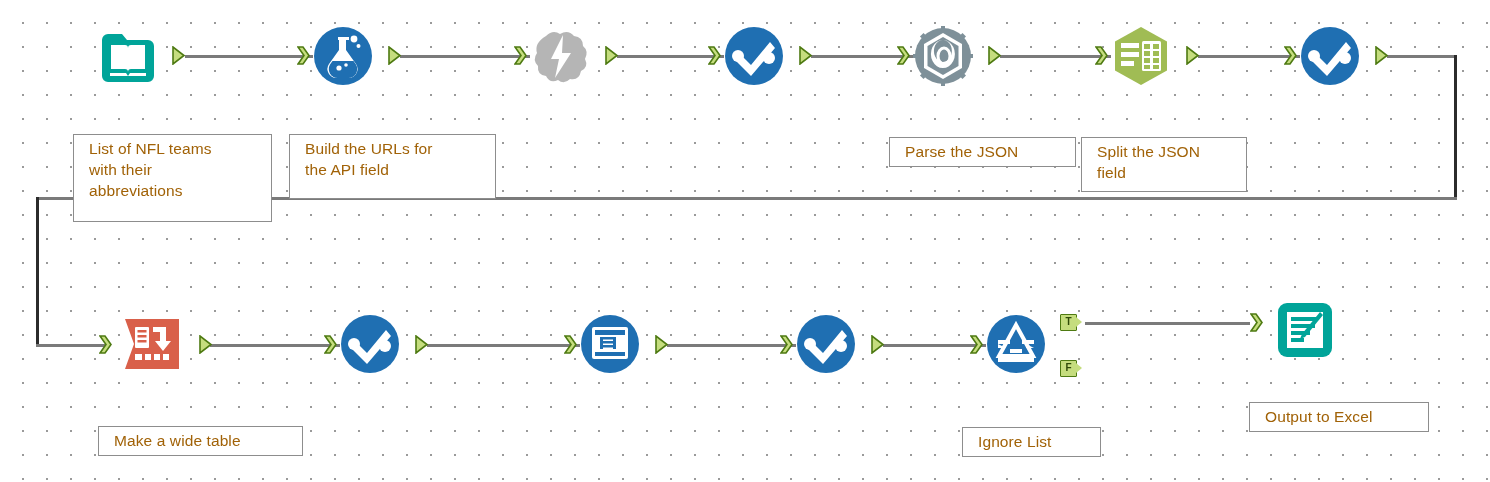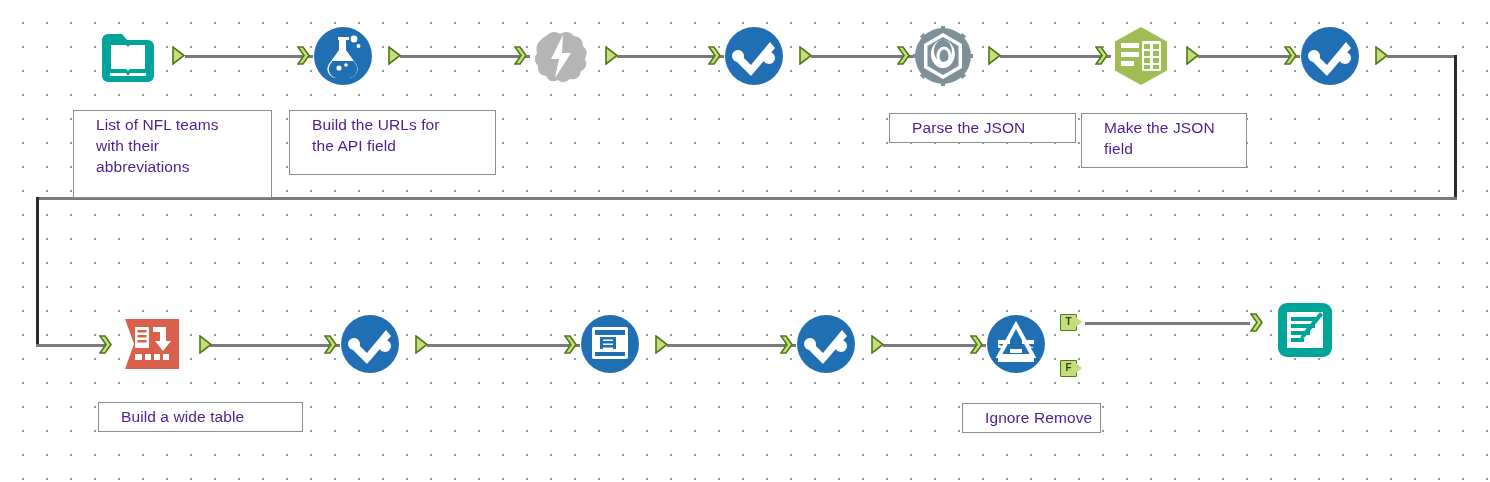--- a/index.html
+++ b/index.html
@@ -31,26 +31,27 @@
   .node{position:absolute;width:60px;height:60px;}
   .node .glyph{position:absolute;inset:0;}
   .node svg{display:block;width:60px;height:60px;}
 
   
   .anno{
     position:absolute;
     box-sizing:border-box;
     background:#ffffff;
     border:1px solid #8d8d8d;
-    color:#4c1d95;
+    color:#a16207;
     font-size:15.5px;
     line-height:21px;
-    padding:3px 5px 4px 22px;
+    padding:3px 5px 4px 15px;
     white-space:pre-line;
     letter-spacing:0.1px;
+    margin-top:24px;
   }
 
   
   .tf{
     position:absolute;width:15px;height:15px;
     background:#c5dd7e;border:1px solid #4e7a12;
     color:#2f4a08;font-size:10px;font-weight:bold;
     line-height:13px;text-align:center;
     border-radius:1px;
   }
@@ -399,18 +400,19 @@
       </svg>
     </span>
   </div>
 
   <div class="anno" style="left:73px;top:110px;width:199px;height:88px;">List of NFL teams
 with their
 abbreviations</div>
   <div class="anno" style="left:289px;top:110px;width:207px;height:65px;">Build the URLs for
 the API field</div>
   <div class="anno" style="left:889px;top:113px;width:187px;height:30px;">Parse the JSON</div>
-  <div class="anno" style="left:1081px;top:113px;width:166px;height:55px;">Make the JSON
+  <div class="anno" style="left:1081px;top:113px;width:166px;height:55px;">Split the JSON
 field</div>
-  <div class="anno" style="left:98px;top:402px;width:205px;height:30px;">Build a wide table</div>
-  <div class="anno" style="left:962px;top:403px;width:139px;height:30px;">Ignore Remove</div>
+  <div class="anno" style="left:98px;top:402px;width:205px;height:30px;">Make a wide table</div>
+  <div class="anno" style="left:962px;top:403px;width:139px;height:30px;">Ignore List</div>
+  <div class="anno" style="left:1249px;top:378px;width:180px;height:30px;">Output to Excel</div>
 
 </div>
 
 </body></html>

